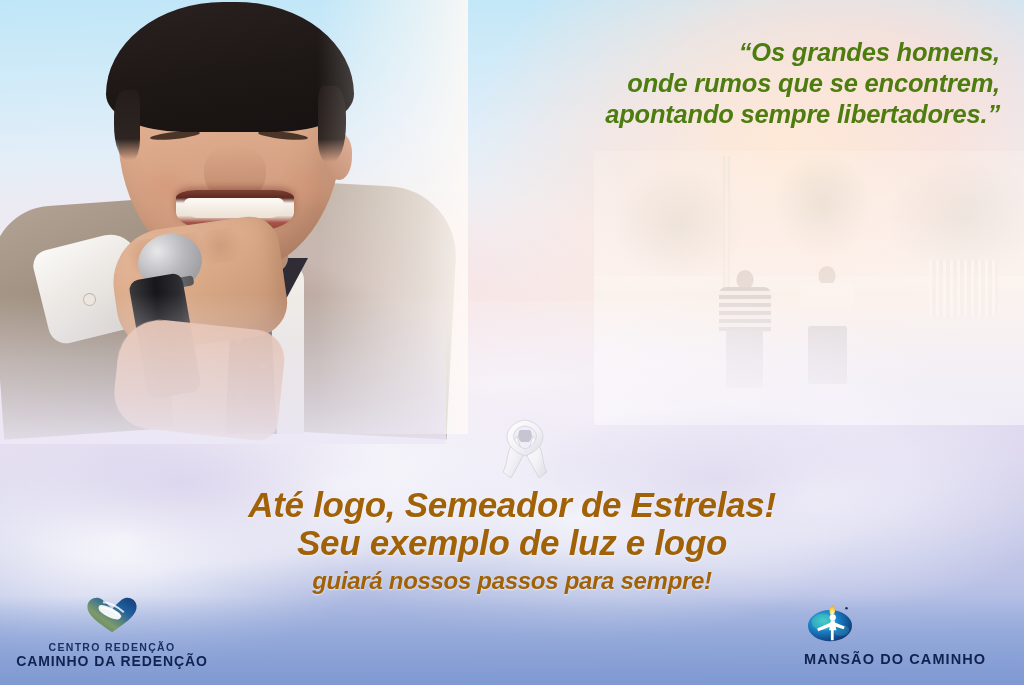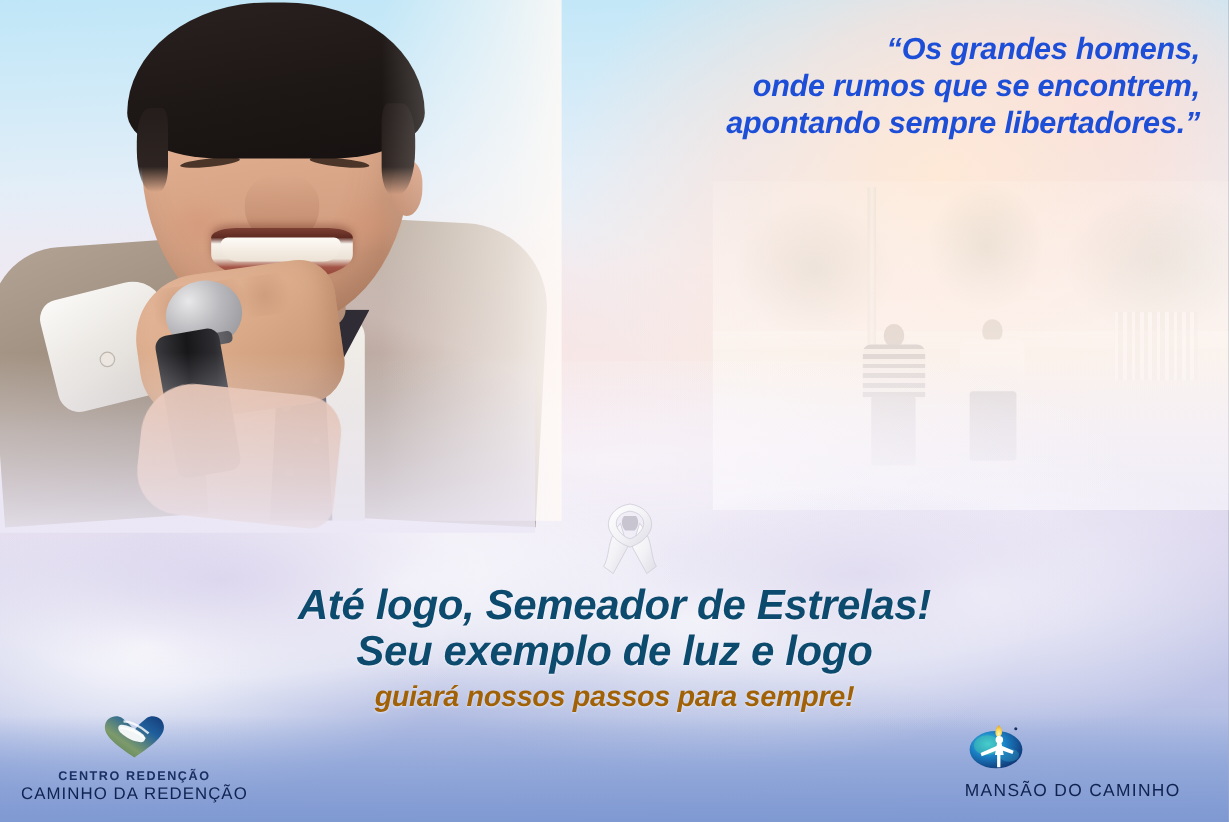--- a/index.html
+++ b/index.html
@@ -297,29 +297,29 @@
     position: absolute; left: -12px; top: 300px; width: 470px; height: 150px;
     background: linear-gradient(180deg, rgba(244,240,250,0) 0%, rgba(240,236,248,.45) 45%, rgba(236,232,246,.9) 100%);
   }
   .portrait-edge-r {
     position: absolute; left: 330px; top: 0; width: 150px; height: 440px;
     background: linear-gradient(90deg, rgba(255,250,245,0) 0%, rgba(255,250,246,.55) 70%, rgba(255,250,246,.85) 100%);
   }
 
   
   .quote {
-    position: absolute; right: 24px; top: 26px;
+    position: absolute; right: 24px; top: 37px;
     width: 560px;
     text-align: right;
     font-style: italic;
     font-weight: bold;
     font-size: 25.5px;
     line-height: 31px;
     letter-spacing: -.2px;
-    color: #1d4ed8;
+    color: #4d7c0f;
   }
   .quote .ln { display: block; white-space: nowrap; }
   .quote-author {
     position: absolute; right: 28px; top: 170px;
     font-style: italic; font-weight: bold;
     font-size: 15px;
     color: #2b3f63;
     letter-spacing: .1px;
   }
 
@@ -332,42 +332,42 @@
     text-align: center;
     font-style: italic; font-weight: bold;
     line-height: 38px;
   }
   .headline .hl {
     display: block;
     font-size: 35px;
     letter-spacing: -.3px;
     text-shadow: 0 1px 2px rgba(255,255,255,.55);
   }
-  .headline .hl1, .headline .hl2 { color: #0c4a6e; }
+  .headline .hl1, .headline .hl2 { color: #a16207; }
   .headline .hl3 { color: #a16207; font-size: 24px; }
 
   
   .logo-left {
     position: absolute; left: 12px; bottom: 16px;
     width: 200px; text-align: center;
   }
   .logo-right {
     position: absolute; right: 10px; bottom: 18px;
     width: 210px; text-align: left;
   }
   .logo-mark { display: block; margin: 0 auto 3px; }
   .logo-txt1 {
     display: block;
     font-size: 10.5px; font-weight: bold;
     letter-spacing: 1.3px;
     color: #1a2f63;
   }
   .logo-txt2 {
     display: block;
-    font-size: 14px; font-weight: normal;
+    font-size: 14px; font-weight: bold;
     letter-spacing: .9px;
     color: #10224f;
   }
   .logo-right .logo-txt2 { font-size: 14.5px; letter-spacing: 1.1px; }
 </style>
 </head>
 <body>
 
 <div id="poster">
 

